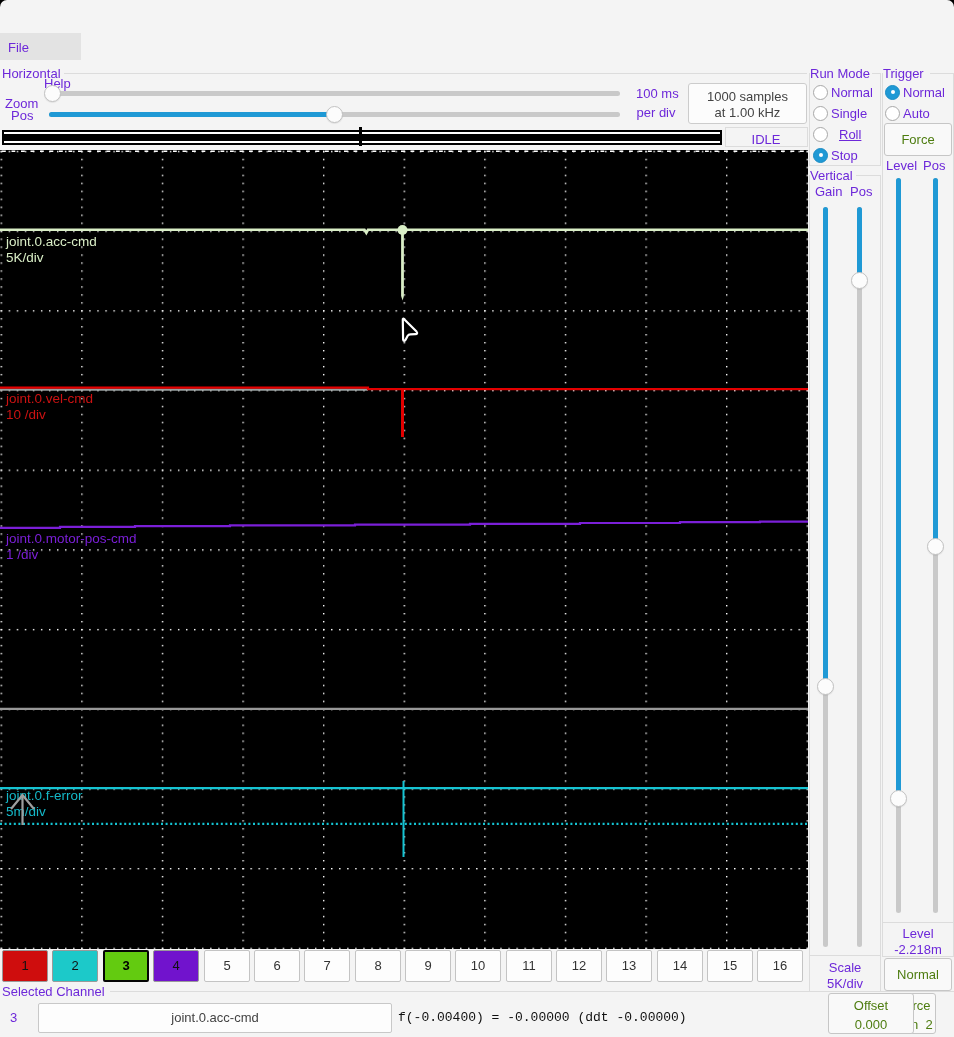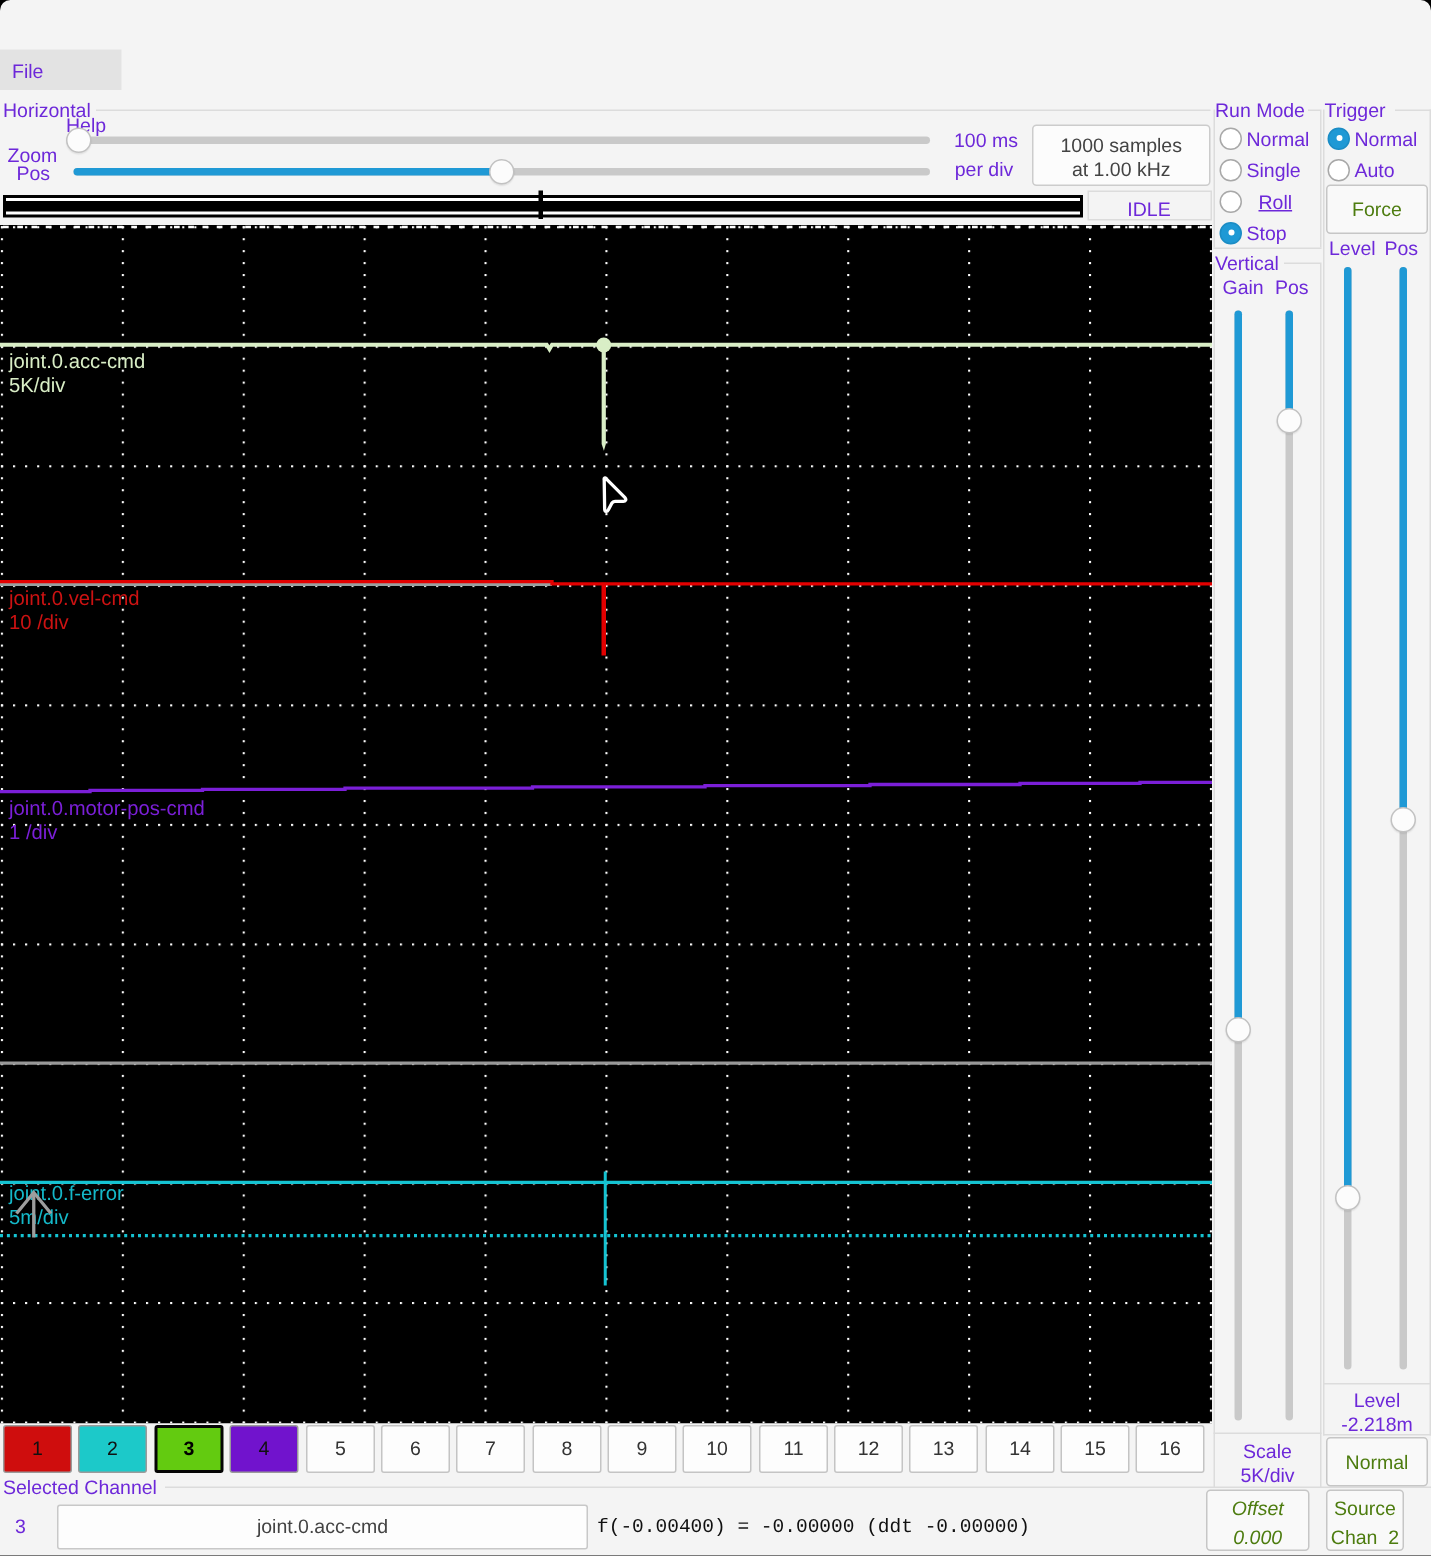--- a/index.html
+++ b/index.html
@@ -214,14 +214,14 @@
 
   <div class="track" style="left:823px; top:207px; width:5px; height:740px;"></div>
   <div class="fill" style="left:823px; top:207px; width:5px; height:479px;"></div>
   <div class="handle" style="left:817px; top:677.5px;"></div>
   <div class="track" style="left:857px; top:207px; width:5px; height:740px;"></div>
   <div class="fill" style="left:857px; top:207px; width:5px; height:73px;"></div>
   <div class="handle" style="left:851px; top:271.5px;"></div>
 
   <div class="lbl" style="left:809px; top:960px; width:72px; text-align:center;">Scale</div>
   <div class="lbl" style="left:809px; top:976px; width:72px; text-align:center;">5K/div</div>
-  <div class="btn" style="left:804px; top:993px; width:69px; height:41px; line-height:19px; padding-top:2px;font-style:italic;">Offset<br>0.000</div>
+  <div class="btn" style="left:828px; top:993px; width:86px; height:41px; line-height:19px; padding-top:2px;">Offset<br>0.000</div>
 </div>
 
 </body></html>

